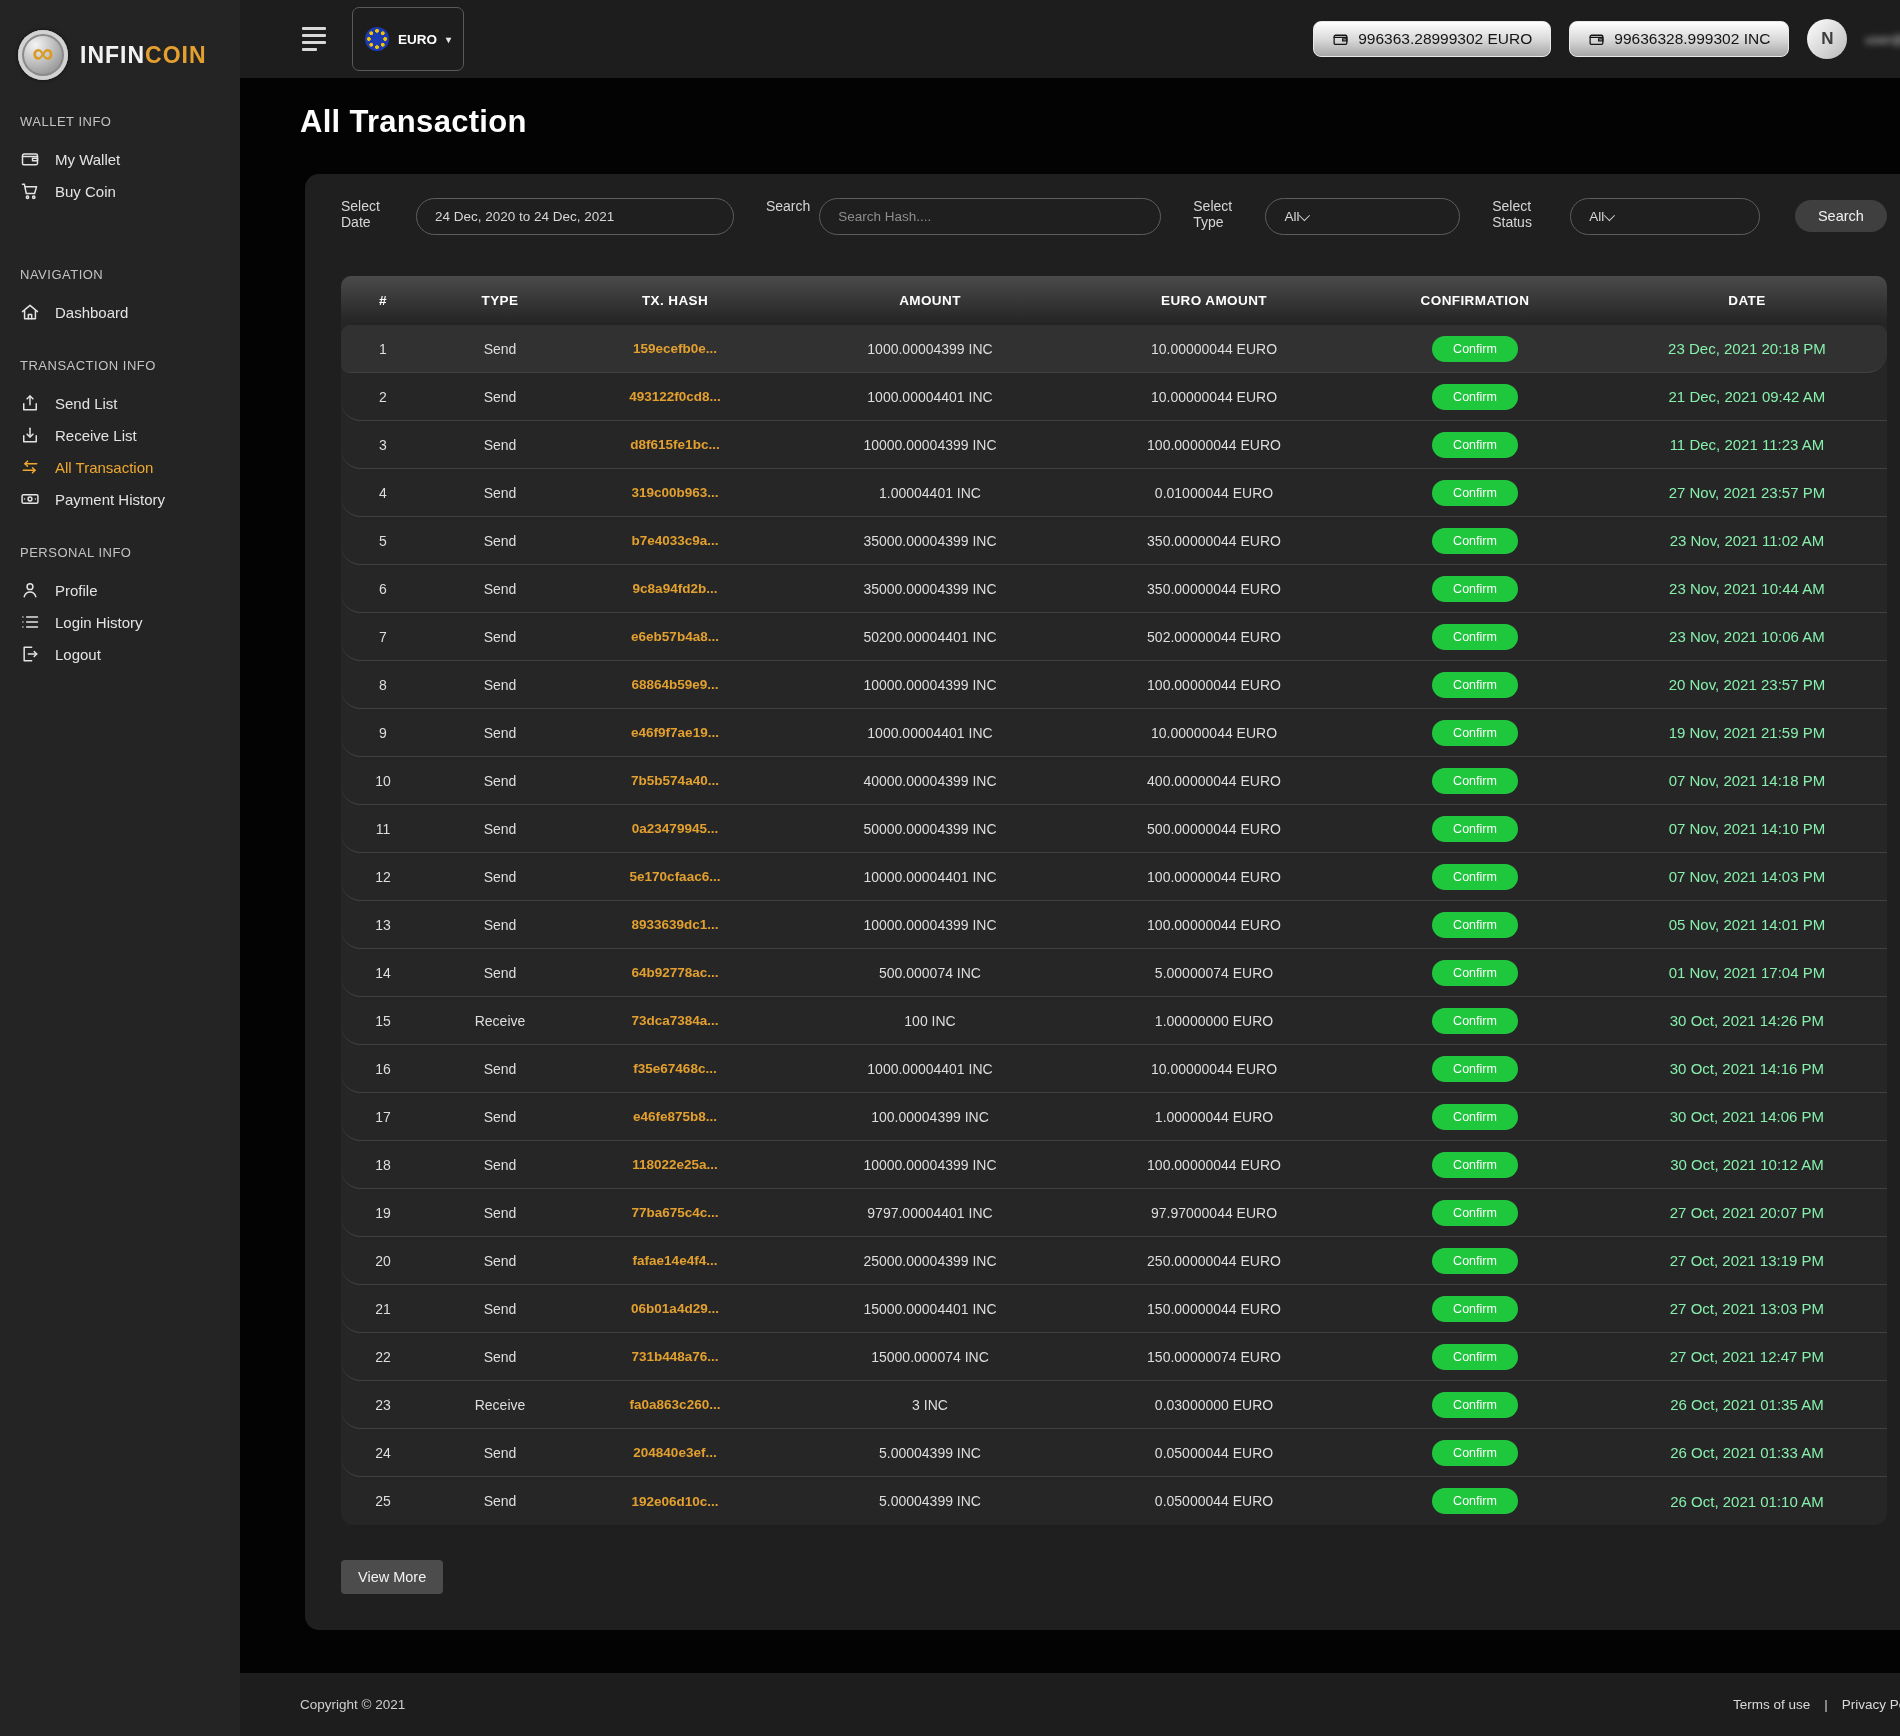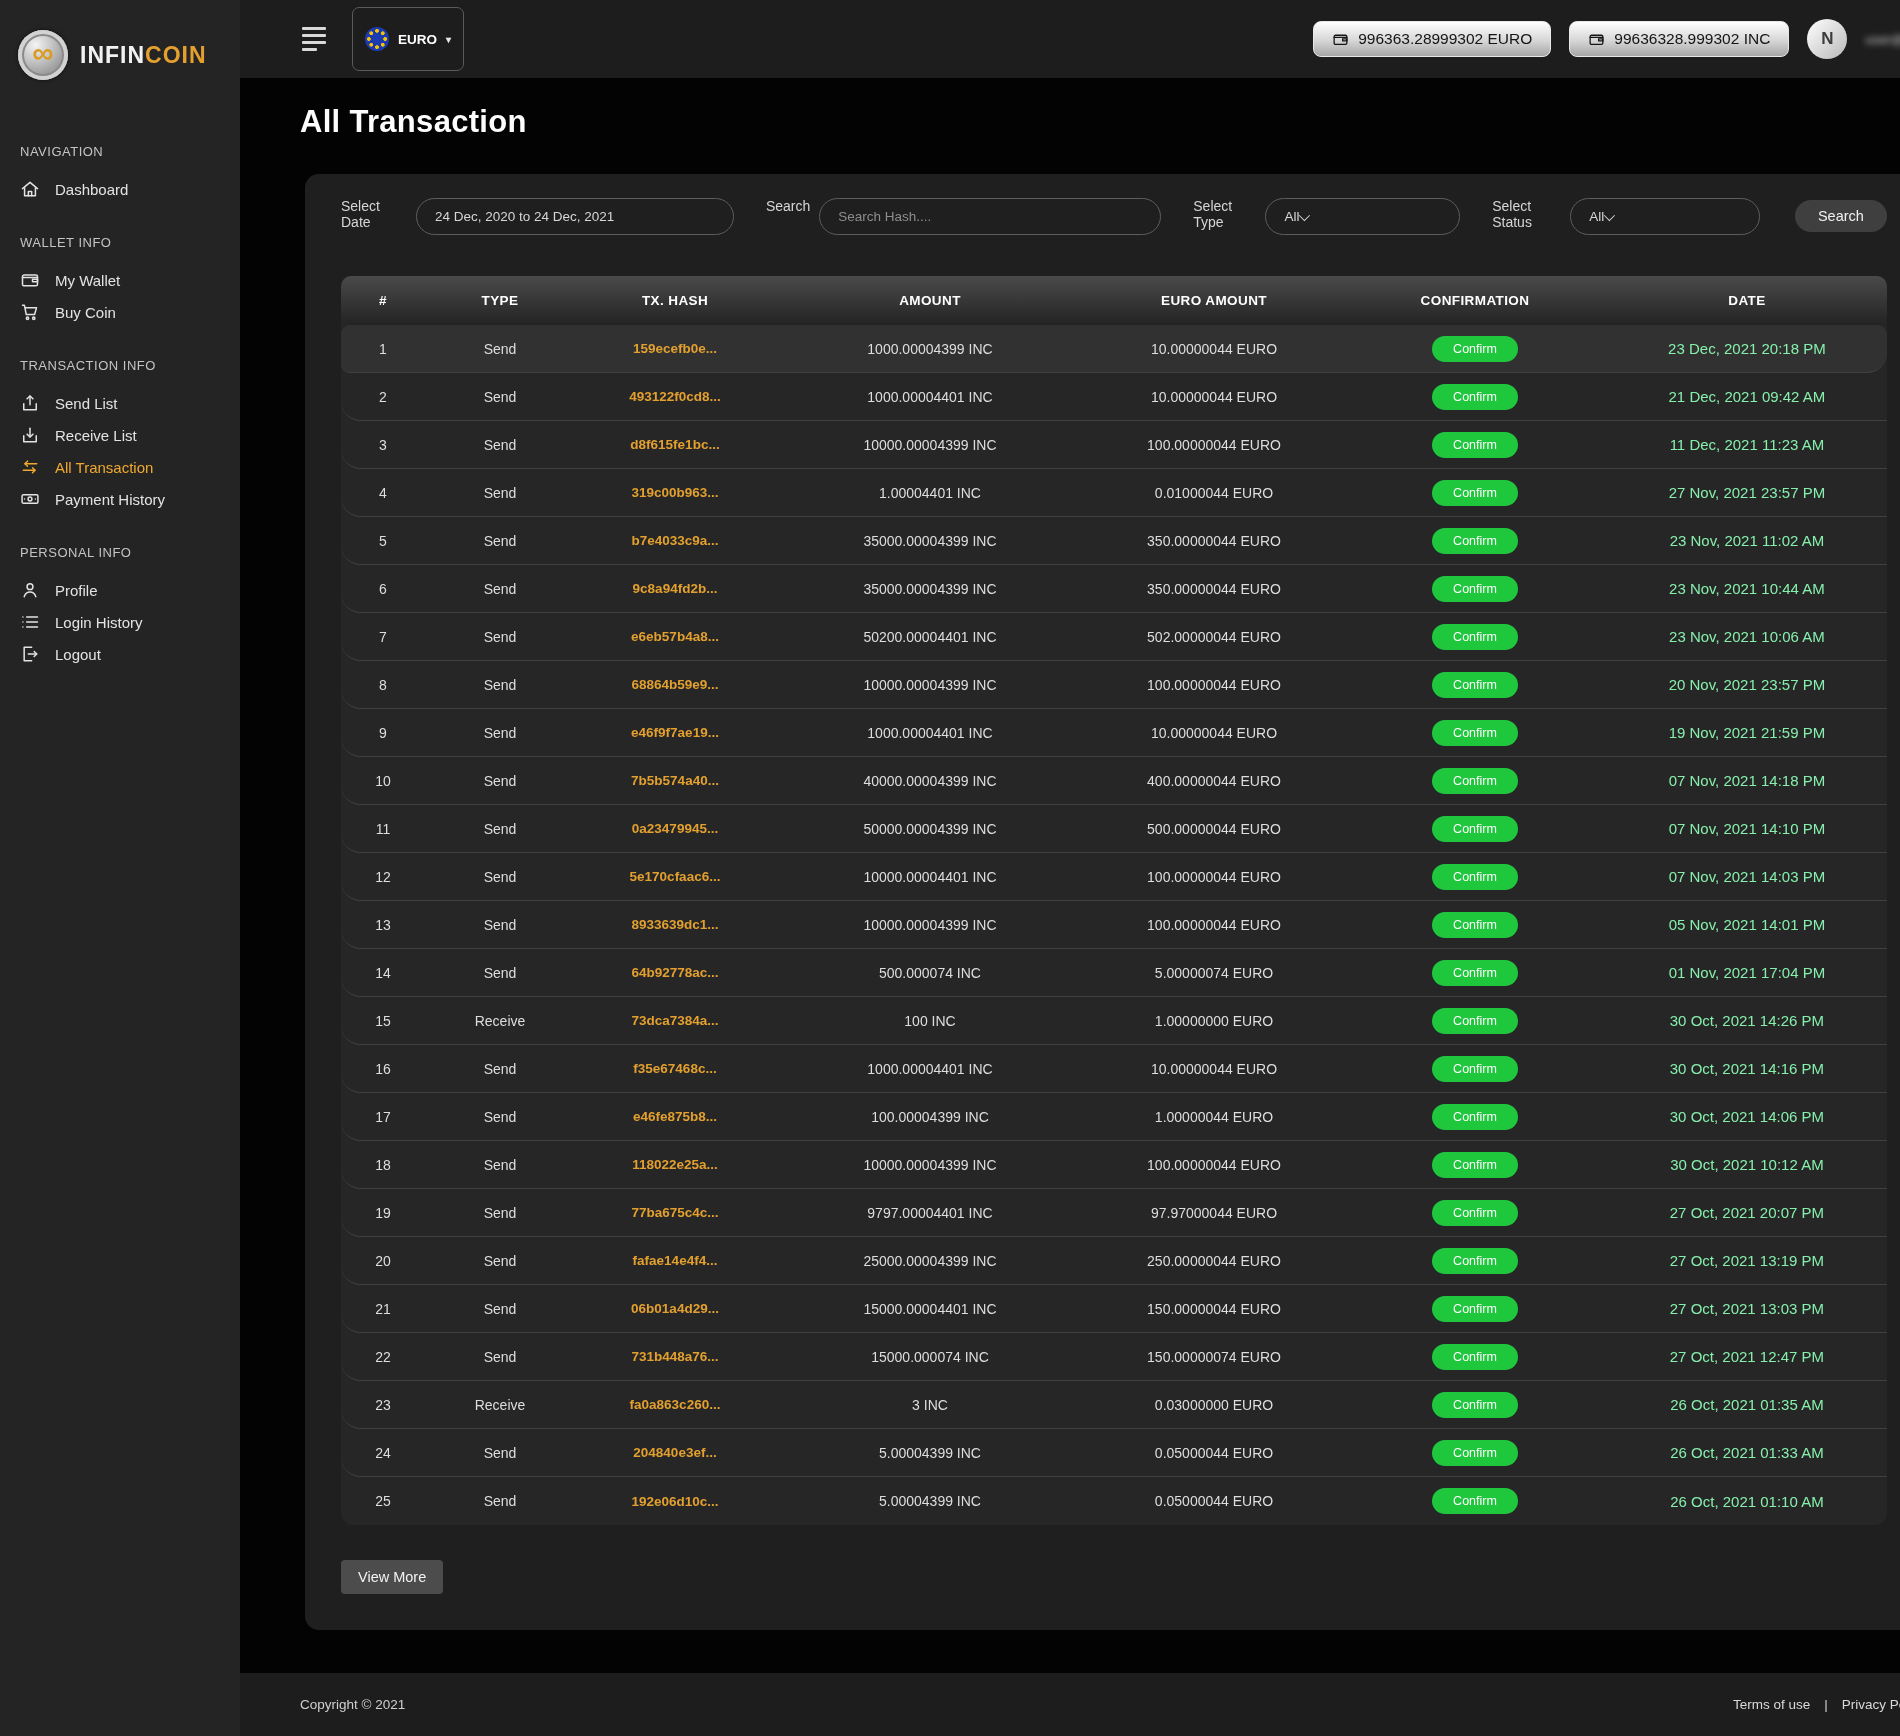--- a/index.html
+++ b/index.html
@@ -151,49 +151,49 @@
 <body>
 
 <aside class="sidebar">
   <div class="brand">
     <div class="coin">
         <span>∞</span>
       </div>
     <div class="brand-text"><span>INFIN</span><b>COIN</b></div>
   </div>
 
+  <div class="side-section">
+    <div class="side-label">WALLET INFO</div>
+    <div class="side-item">
+      <svg class="ic" viewBox="0 0 24 24">
+          <rect x="3" y="6" width="18" height="13" rx="2"></rect>
+          <path d="M15 11h6v3h-6z"></path>
+          <path d="M3 9h18"></path>
+        </svg>
+      <span>My Wallet</span>
+    </div>
+    <div class="side-item">
+      <svg class="ic" viewBox="0 0 24 24">
+          <path d="M3 4h2.3L7.5 15h10l2.3-8H6"></path>
+          <circle cx="9" cy="19.5" r="1.4"></circle>
+          <circle cx="16.5" cy="19.5" r="1.4"></circle>
+        </svg>
+      <span>Buy Coin</span>
+    </div>
+  </div>
+
   <div class="side-section first">
     <div class="side-label">NAVIGATION</div>
     <div class="side-item">
       <svg class="ic" viewBox="0 0 24 24">
           <path d="M3 11.5L12 4l9 7.5"></path>
           <path d="M5.5 10.5V20h13v-9.5"></path>
           <path d="M10 20v-5h4v5"></path>
         </svg>
       <span>Dashboard</span>
-    </div>
-  </div>
-
-  <div class="side-section">
-    <div class="side-label">WALLET INFO</div>
-    <div class="side-item">
-      <svg class="ic" viewBox="0 0 24 24">
-          <rect x="3" y="6" width="18" height="13" rx="2"></rect>
-          <path d="M15 11h6v3h-6z"></path>
-          <path d="M3 9h18"></path>
-        </svg>
-      <span>My Wallet</span>
-    </div>
-    <div class="side-item">
-      <svg class="ic" viewBox="0 0 24 24">
-          <path d="M3 4h2.3L7.5 15h10l2.3-8H6"></path>
-          <circle cx="9" cy="19.5" r="1.4"></circle>
-          <circle cx="16.5" cy="19.5" r="1.4"></circle>
-        </svg>
-      <span>Buy Coin</span>
     </div>
   </div>
 
   <div class="side-section">
     <div class="side-label">TRANSACTION INFO</div>
     <div class="side-item">
       <svg class="ic" viewBox="0 0 24 24">
           <path d="M12 14V4"></path>
           <path d="M8.5 7L12 3.5 15.5 7"></path>
           <path d="M4.5 13v7h15v-7"></path>

